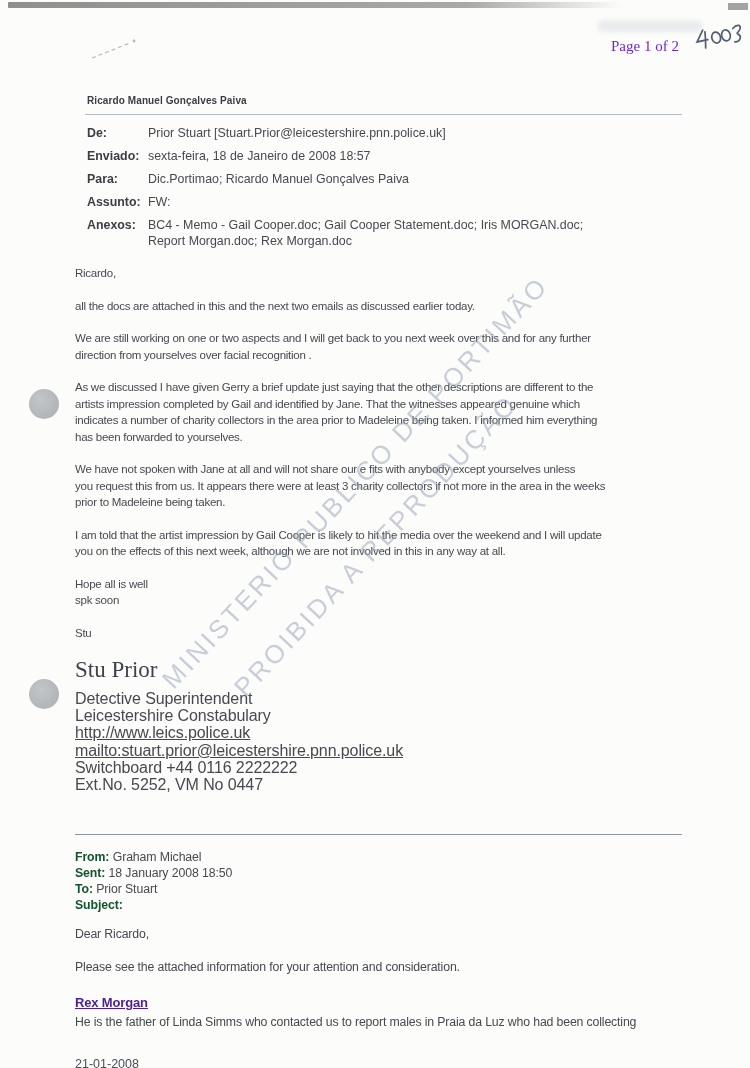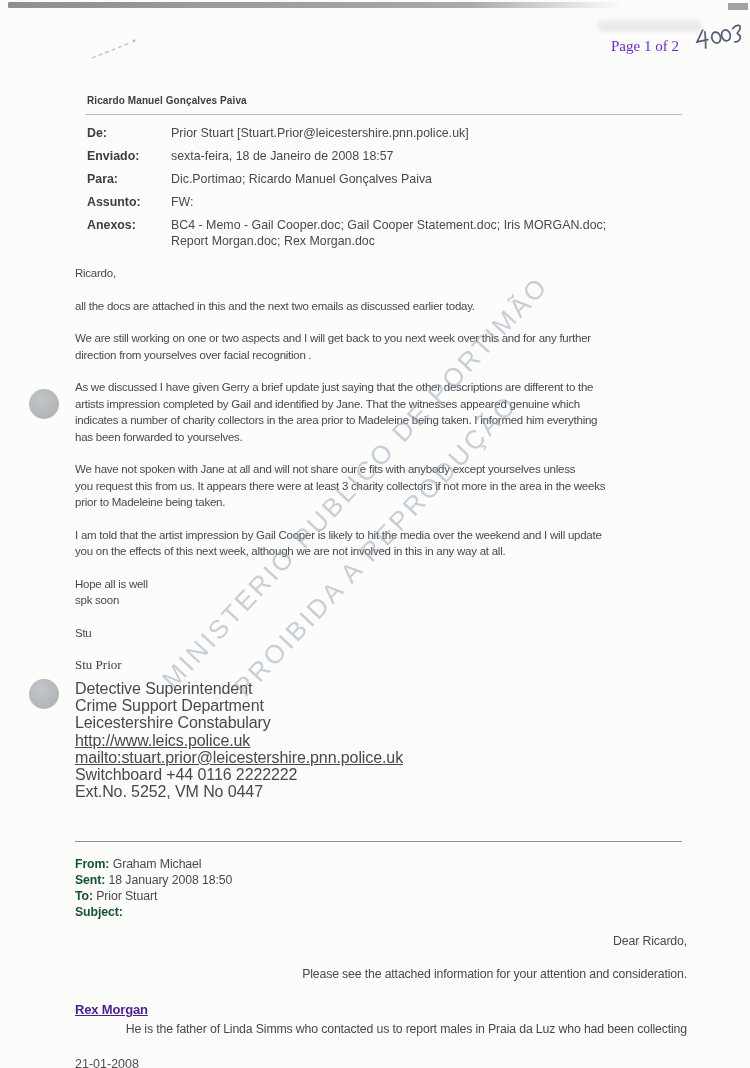--- a/index.html
+++ b/index.html
@@ -29,33 +29,33 @@
   
   .wm{position:absolute;white-space:nowrap;transform-origin:0 0;transform:rotate(-47deg);
     font-size:26px;font-weight:500;letter-spacing:3px;color:rgba(148,159,181,.5);z-index:6;}
   .wm1{left:156px;top:674px;}
   .wm2{left:228px;top:682px;}
   
   #doc{position:absolute;left:75px;top:95px;width:612px;z-index:3;}
   .title{margin-left:12px;font-size:10px;font-weight:bold;color:#3a3d42;letter-spacing:.1px;}
   .rule{margin:8px 0 11px 10px;width:597px;border-top:1px solid #b5bbc3;height:0;}
   .hrow{display:flex;margin:0 0 7.5px 12px;font-size:12.4px;line-height:15.5px;}
-  .hlabel{width:84px;font-weight:bold;color:#3a3d42;flex:none;}
+  .hlabel{width:61px;font-weight:bold;color:#3a3d42;flex:none;}
   .hvalue{width:472px;}
   .body-block{margin-top:13px;font-size:11.5px;letter-spacing:-.25px;line-height:16.5px;}
   .body-block p{margin:0 0 16px 0;}
-  .sig-name{font-family:"Liberation Serif", serif;font-size:13px;letter-spacing:0;
+  .sig-name{font-family:"Liberation Serif", serif;font-size:23px;letter-spacing:0;
     color:#3e4146;margin:0 0 7px 0;}
   .sig-line{font-size:16px;line-height:17.2px;letter-spacing:-.1px;}
   a.doc-link{color:#46494e;text-decoration:underline;cursor:pointer;}
   .sep{margin:41px 0 14px 0;width:607px;border-top:1.5px solid #8e949c;height:0;}
   .fwd-hrow{font-size:12.3px;line-height:16px;letter-spacing:-.1px;}
   .fwd-label{font-weight:bold;color:#14532d;}
   .fwd-body{margin-top:13px;font-size:12.3px;line-height:16px;letter-spacing:-.15px;}
-  .fwd-body p{margin:0 0 17px 0;text-align:right;}
+  .fwd-body p{margin:0 0 17px 0;}
   .section-head{margin:20px 0 3px 0;font-size:13px;font-weight:bold;
     text-decoration:underline;color:#4c1d95;}
   .footer-date{position:absolute;left:75px;top:1057px;font-size:12.5px;color:#4a4e55;}
 </style>
 </head>
 <body>
 
 <div class="scan-band"></div>
 <div class="scan-corner"></div>
 <div class="smudge"></div>
@@ -149,21 +149,20 @@
     <p></p>
     <p>
       </p>
       <div>Stu</div>
     <p></p>
   </div>
 
   <div>
     <div class="sig-name">Stu Prior</div>
     <div class="sig-line">Detective Superintendent</div>
-    <div class="sig-line">Crime Support Department</div>
     <div class="sig-line">Leicestershire Constabulary</div>
     <div class="sig-line"><a class="doc-link">http://www.leics.police.uk</a></div>
     <div class="sig-line"><a class="doc-link">mailto:stuart.prior@leicestershire.pnn.police.uk</a></div>
     <div class="sig-line">Switchboard +44 0116 2222222</div>
     <div class="sig-line">Ext.No. 5252, VM No 0447</div>
   </div>
 
   <div class="sep"></div>
 
   <div>

